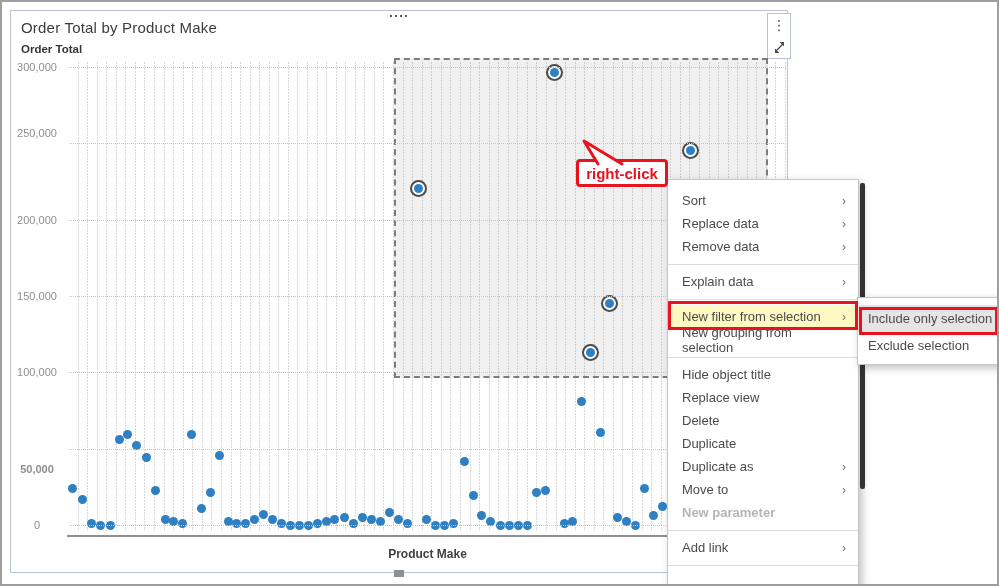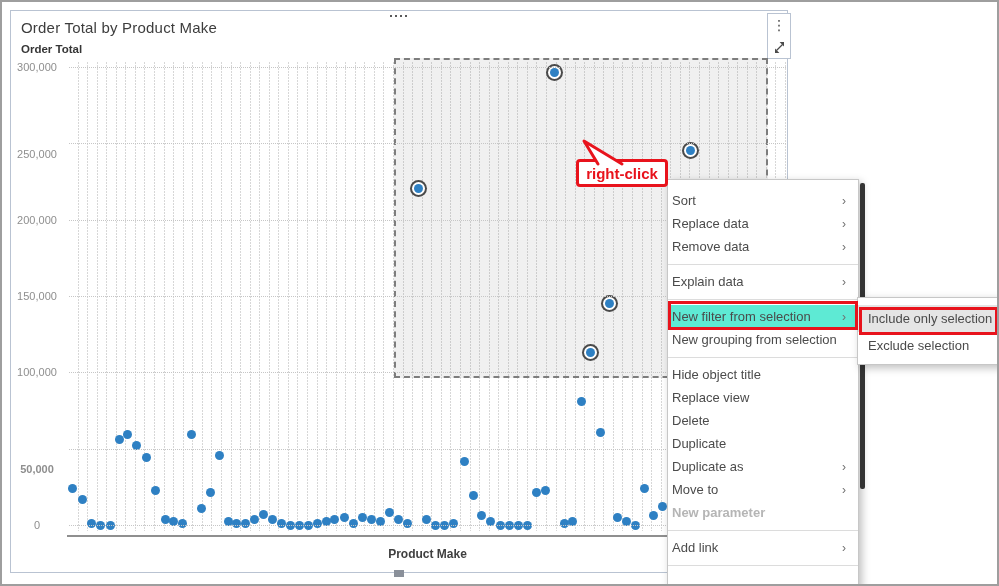--- a/index.html
+++ b/index.html
@@ -32,23 +32,23 @@
   .pt{position:absolute;width:9px;height:9px;border-radius:50%;background:#2e80c3;}
   .pt.sel{box-shadow:0 0 0 2px #ffffff,0 0 0 4px #4a4a4a;}
 
   
   #callout{position:absolute;left:574px;top:157px;width:92px;height:28px;box-sizing:border-box;background:#fff;border:3px solid #e8131c;border-radius:4px;z-index:60;display:flex;align-items:center;justify-content:center;}
   #callout-label{font-size:15px;font-weight:bold;color:#e8131c;}
   #callout-tail{position:absolute;left:570px;top:134px;z-index:61;}
 
   
   #context-menu{position:absolute;left:665px;top:177px;width:192px;height:409px;box-sizing:border-box;background:#fff;border:1px solid #c7c7c7;box-shadow:3px 3px 8px rgba(0,0,0,0.25);padding-top:9px;z-index:40;overflow:hidden;}
-  .mi{position:relative;height:23px;display:flex;align-items:center;padding:0 4px;font-size:13px;color:#4b4b4b;cursor:default;}
+  .mi{position:relative;height:23px;display:flex;align-items:center;padding:0 14px;font-size:13px;color:#4b4b4b;cursor:default;}
   .mi .chev{position:absolute;right:12px;font-size:12px;color:#707070;}
-  .mi.highlighted{background:#5eead4;}
+  .mi.highlighted{background:#fef9c3;}
   .mi.disabled{color:#b5b5b5;font-weight:bold;}
   .menu-divider{height:12px;display:flex;align-items:center;}
   .menu-divider div{width:100%;height:0;border-top:1px solid #dcdcdc;}
 
   #menu-scrollbar{position:absolute;left:858px;top:181px;width:5px;height:306px;background:#333;border-radius:2px;z-index:45;}
 
   
   #submenu{position:absolute;left:855px;top:295px;width:160px;height:68px;box-sizing:border-box;background:#fff;border:1px solid #c7c7c7;box-shadow:3px 3px 8px rgba(0,0,0,0.25);padding-top:7px;z-index:50;}
   .smi{height:27px;display:flex;align-items:center;padding:0 10px;font-size:13px;color:#4b4b4b;}
   .smi.highlighted{background:#e5e5e5;}
@@ -156,21 +156,21 @@
         <div class="pt" style="left: 646.5px; top: 490.569px;"></div>
         <div class="pt sel" style="left: 674.5px; top: 134.551px;"></div>
       </div>
 
     <div id="x-axis-line"></div>
     <div id="x-axis-title">Product Make</div>
     <div id="bottom-edge-handle"></div>
   <div class="hgrid" style="top: 56px;"></div>
       <div class="ytick" style="top: 50px;">300,000</div>
       <div class="hgrid" style="top: 132.333px;"></div>
-      <div class="ytick" style="top: 137px;">250,000</div>
+      <div class="ytick" style="top: 116px;">250,000</div>
       <div class="hgrid" style="top: 208.667px;"></div>
       <div class="ytick" style="top: 202.667px;">200,000</div>
       <div class="hgrid" style="top: 285px;"></div>
       <div class="ytick" style="top: 279px;">150,000</div>
       <div class="hgrid" style="top: 361.333px;"></div>
       <div class="ytick" style="top: 355.333px;">100,000</div>
       <div class="hgrid" style="top: 437.667px;"></div>
       <div class="ytick" style="top: 452px; font-weight: bold;">50,000</div>
       <div class="hgrid" style="top: 514px;"></div>
       <div class="ytick" style="top: 508px;">0</div>

